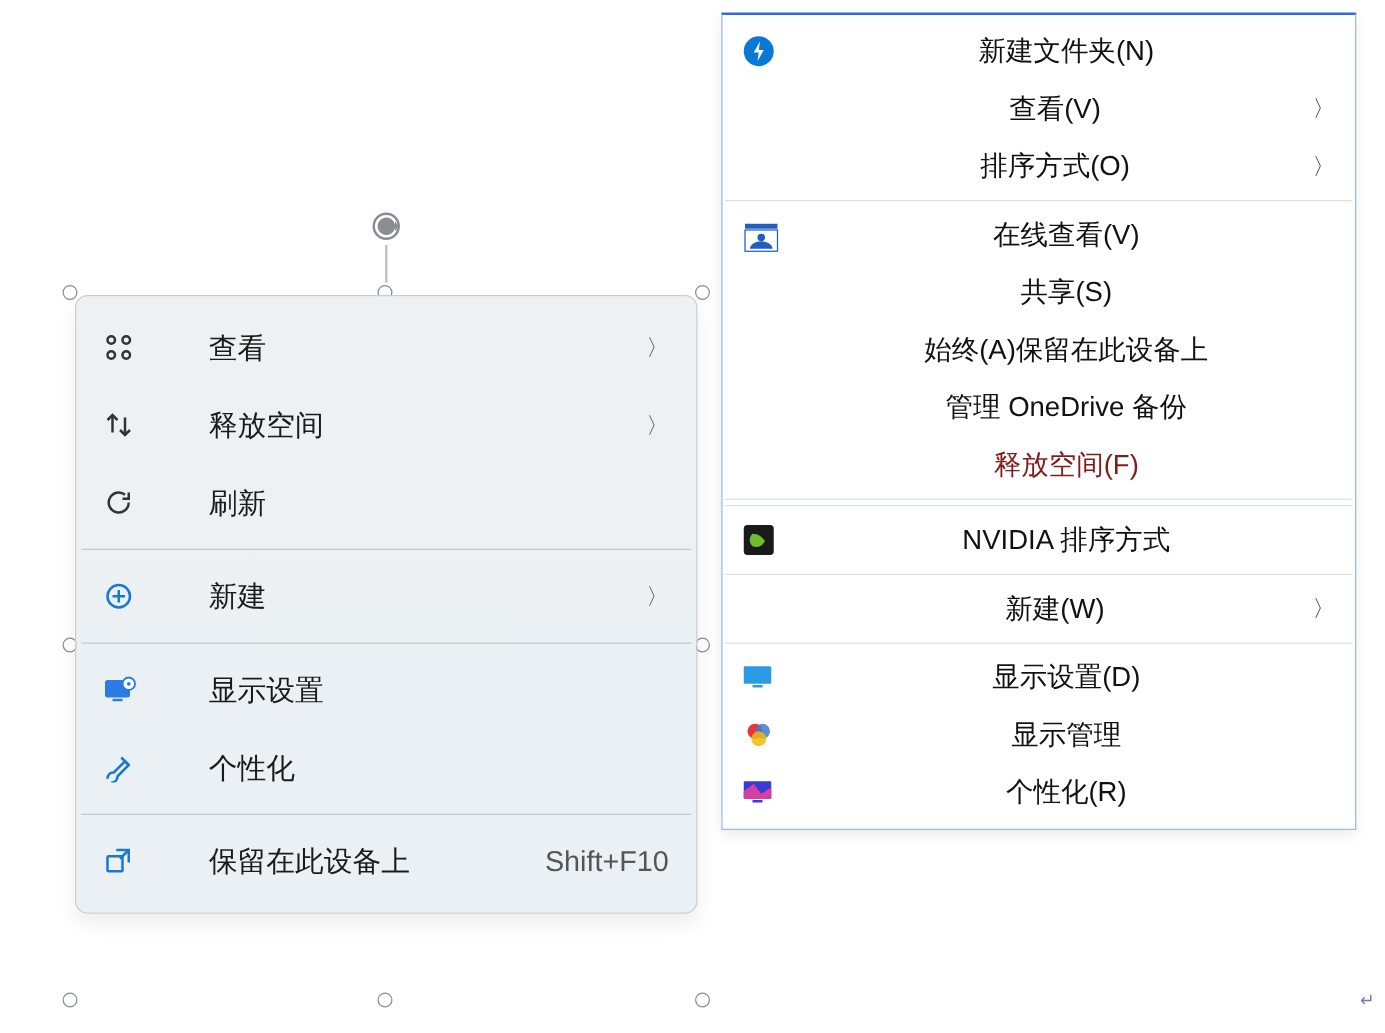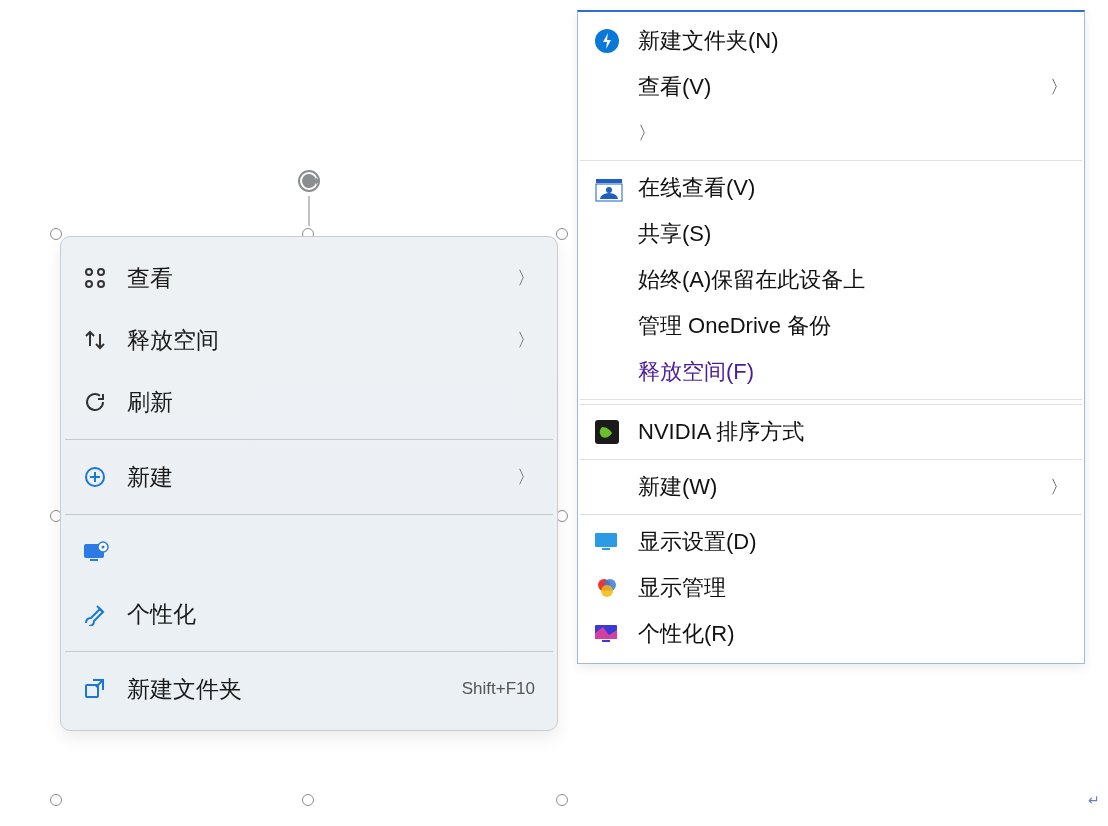--- a/index.html
+++ b/index.html
@@ -31,22 +31,22 @@
     padding: 0 18px;
     font-size: 23px;
     color: #1a1a1a;
     border-radius: 6px;
   }
   .win11-item .icon {
     width: 44px;
     display: flex;
     justify-content: flex-start;
   }
-  .win11-item .label { flex: 1; }
-  .win11-item .kb    { color: #555; font-size: 17px; }
+  .win11-item .label { flex: 1; margin-left: 40px; }
+  .win11-item .kb    { color: #555; font-size: 23px; }
   .win11-item .chev  { color: #5a5a5a; font-size: 18px; }
   .win11-sep {
     height: 1px;
     background: #c4c9ce;
     margin: 6px 0;
   }
 
   
   .handle {
     position: absolute;
@@ -78,30 +78,31 @@
   .classic-menu {
     position: absolute;
     left: 577px;
     top: 10px;
     width: 508px;
     background: #ffffff;
     border: 1px solid #9fb9d8;
     border-top: 2px solid #2f6fd0;
     box-shadow: 0 4px 10px rgba(0,0,0,0.08);
     padding: 6px 2px;
+    text-align: center;
   }
   .classic-item {
     display: flex;
     align-items: center;
     height: 46px;
     padding: 0 14px;
     font-size: 22px;
     color: #111;
   }
-  .classic-item.disabled { color: #4c1d95; }
+  .classic-item.disabled { color: #7f1d1d; }
   .classic-item .icon {
     width: 44px;
     display: flex;
     justify-content: flex-start;
   }
   .classic-item .label { flex: 1; }
   .classic-item .chev  { color: #444; font-size: 18px; }
   .classic-sep {
     height: 1px;
     background: #dcdfe3;
@@ -192,20 +193,21 @@
 
   <div class="win11-item">
     <span class="icon">
       <svg width="26" height="22" viewBox="0 0 26 22">
         <rect x="1" y="3" width="20" height="14" rx="2" fill="#2c7be5"></rect>
         <rect x="7" y="18" width="8" height="2" fill="#2c7be5"></rect>
         <circle cx="20" cy="6" r="5" fill="#fff" stroke="#2c7be5" stroke-width="1.5"></circle>
         <circle cx="20" cy="6" r="1.5" fill="#2c7be5"></circle>
       </svg>
     </span>
+    <span class="label">显示设置</span>
   </div>
 
   <div class="win11-item">
     <span class="icon">
       <svg width="24" height="24" viewBox="0 0 24 24" fill="none" stroke="#1978d4" stroke-width="2">
         <path d="M3 21 c0 -3 2 -5 5 -5 l9 -9 l3 3 l-9 9 c0 3 -2 5 -5 5"></path>
         <path d="M14 4 l6 6"></path>
       </svg>
     </span>
     <span class="label">个性化</span>
@@ -214,21 +216,21 @@
   <div class="win11-sep"></div>
 
   <div class="win11-item">
     <span class="icon">
       <svg width="24" height="24" viewBox="0 0 24 24" fill="none" stroke="#1978d4" stroke-width="2">
         <rect x="3" y="8" width="12" height="12" rx="1"></rect>
         <path d="M10 3 h10 v10"></path>
           <path d="M20 3 l-7 7"></path>
       </svg>
     </span>
-    <span class="label">新建文件夹</span>
+    <span class="label">保留在此设备上</span>
     <span class="kb">Shift+F10</span>
   </div>
 </div>
 
 <div class="classic-menu">
 
   <div class="classic-item">
     <span class="icon">
       <svg width="26" height="26" viewBox="0 0 26 26">
         <circle cx="13" cy="13" r="12" fill="#0a78d6"></circle>
@@ -239,20 +241,21 @@
   </div>
 
   <div class="classic-item">
     <span class="icon"></span>
     <span class="label">查看(V)</span>
     <span class="chev">〉</span>
   </div>
 
   <div class="classic-item">
     <span class="icon"></span>
+    <span class="label">排序方式(O)</span>
     <span class="chev">〉</span>
   </div>
 
 
   <div class="classic-sep"></div>
 
   <div style="position:relative;">
     <span class="icon" style="position:absolute; left:14px; top:10px;">
       <svg width="30" height="30" viewBox="0 0 30 30">
         <rect x="2" y="4" width="26" height="4" fill="#1e5fbf"></rect>

